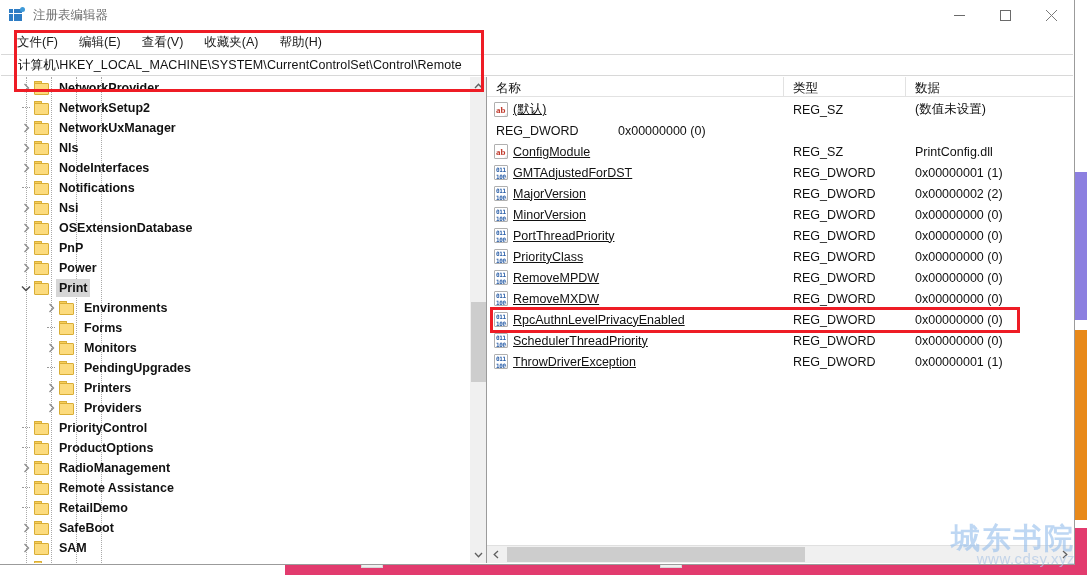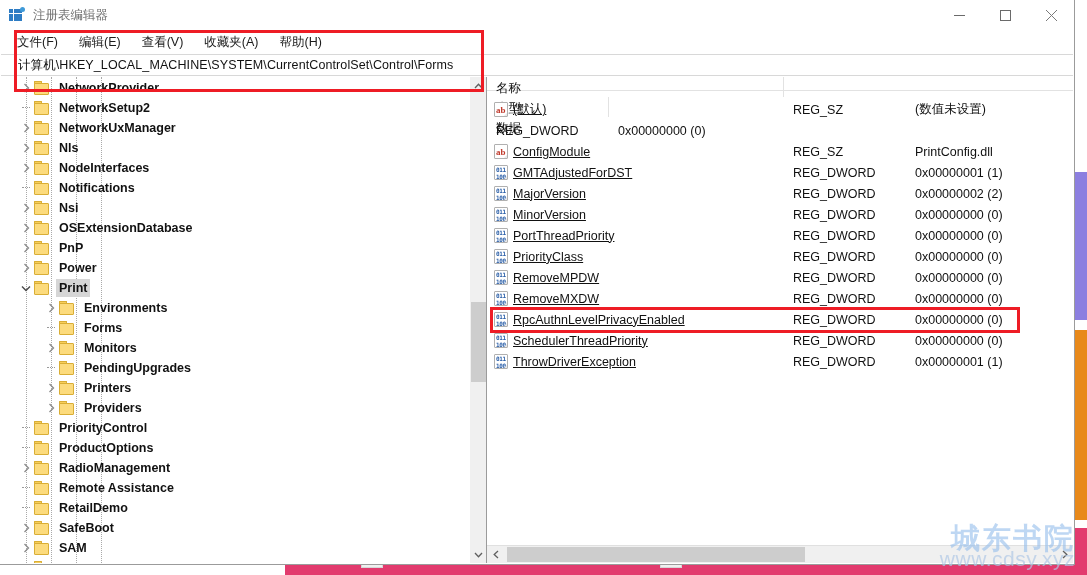--- a/index.html
+++ b/index.html
@@ -276,27 +276,26 @@
   }
 
   
   .values-pane {
     position: relative;
     flex: 1;
     background: #ffffff;
     overflow: hidden;
   }
   .col-header {
-    height: 14px;
+    height: 20px;
     display: flex;
     border-bottom: 1px solid #e2e2e2;
     background: #ffffff;
     font-size: 12.5px;
     color: #111;
-    flex-direction: column;
   }
   .col-header .cell {
     padding: 3px 0 0 9px;
     border-right: 1px solid #e2e2e2;
     white-space: nowrap;
   }
   .col-name { width: 297px; flex: none; }
   .col-type { width: 122px; flex: none; }
   .col-data { flex: 1; border-right: none !important; }
 
@@ -391,21 +390,21 @@
   }
   .watermark .wm-main {
     font-size: 29px;
     font-weight: bold;
     color: rgba(150, 190, 235, 0.62);
     letter-spacing: 2px;
     line-height: 30px;
     font-family: "DejaVu Sans", sans-serif;
   }
   .watermark .wm-sub {
-    font-size: 21px;
+    font-size: 15px;
     color: rgba(175, 200, 230, 0.70);
     letter-spacing: 0.5px;
     line-height: 16px;
     margin-top: -2px;
     font-family: "Liberation Sans", sans-serif;
   }
 </style>
 </head>
 <body>
 
@@ -448,21 +447,21 @@
     </div>
 
     <div class="menubar">
       <div class="menu-item">文件(F)</div>
       <div class="menu-item">编辑(E)</div>
       <div class="menu-item">查看(V)</div>
       <div class="menu-item">收藏夹(A)</div>
       <div class="menu-item">帮助(H)</div>
     </div>
 
-    <div class="addressbar">计算机\HKEY_LOCAL_MACHINE\SYSTEM\CurrentControlSet\Control\Forms</div>
+    <div class="addressbar">计算机\HKEY_LOCAL_MACHINE\SYSTEM\CurrentControlSet\Control\Remote</div>
 
     <div class="content">
 
       <div class="tree-pane">
         <div class="tree-scroll">
           <div class="guides">
             <div class="guide" style="left:25px"></div>
             <div class="guide" style="left:50px"></div>
             <div class="guide" style="left:75px"></div>
             <div class="guide" style="left:100px"></div>

